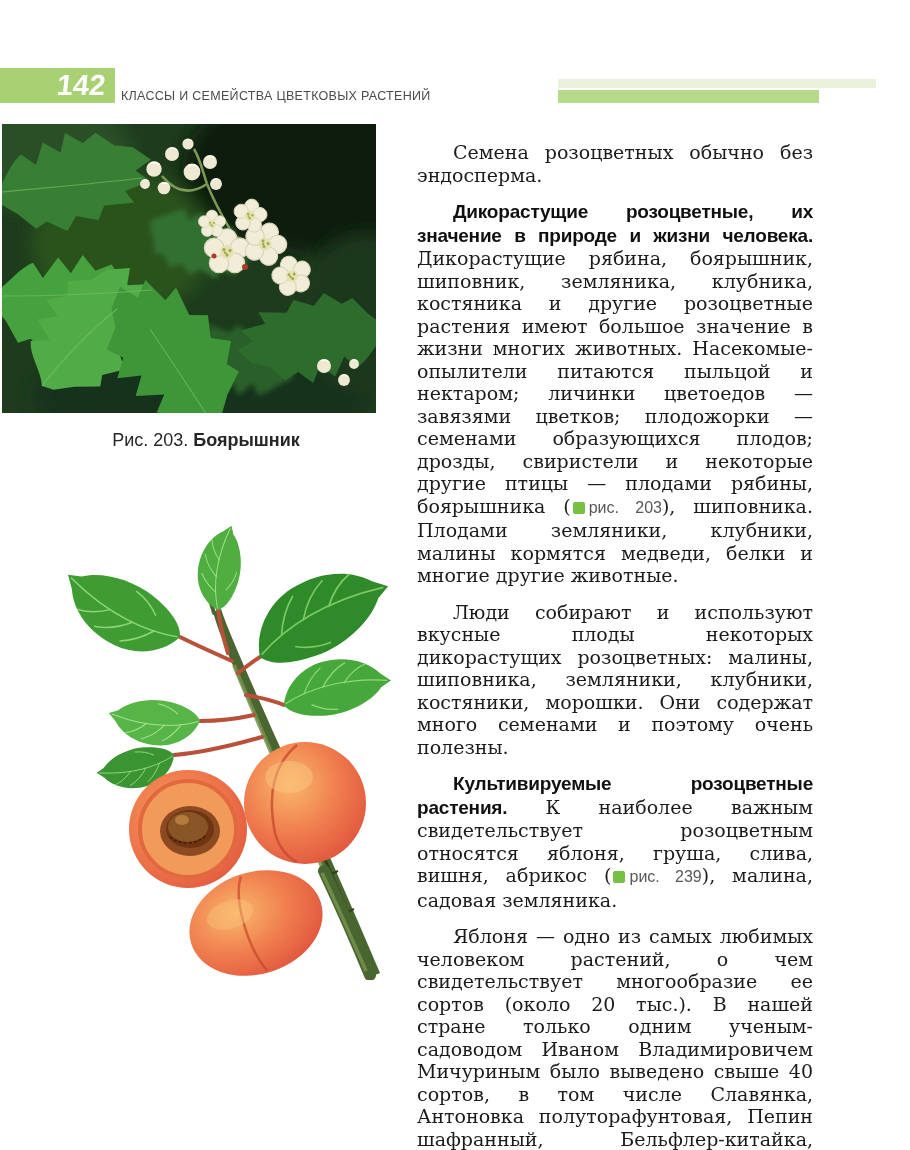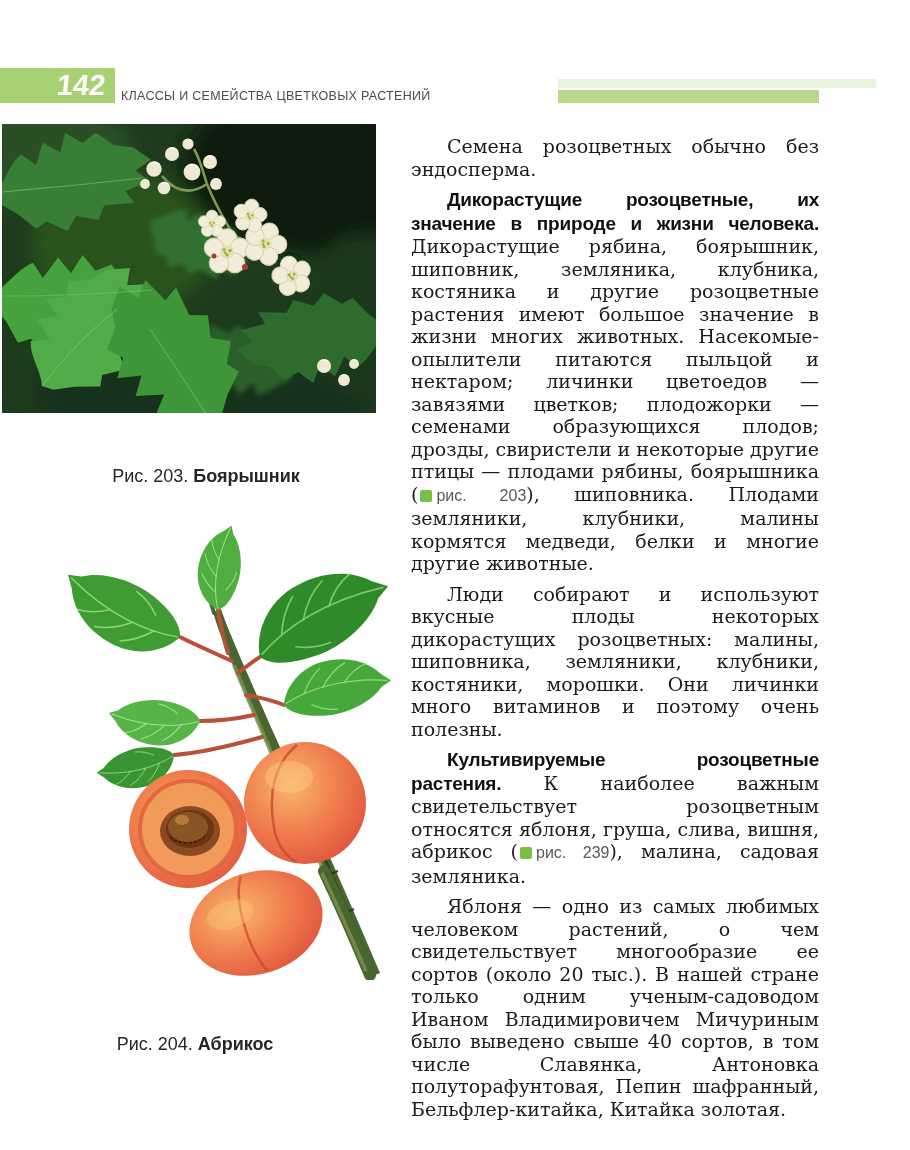--- a/index.html
+++ b/index.html
@@ -21,32 +21,32 @@
     font-family:"Liberation Sans", sans-serif; font-size:12.5px;
     color:#4b4b4d; letter-spacing:0.3px; white-space:nowrap;text-align:center;
   }
   .bar-light { position:absolute; left:558px; top:79px; width:318px; height:9px; background:#e9f2da; }
   .bar-main  { position:absolute; left:558px; top:90px; width:261px; height:13px; background:#b6da8a; }
   
   .photo-wrap { position:absolute; left:2px; top:124px; width:374px; height:289px; }
   .draw-wrap  { position:absolute; left:48px; top:515px; width:356px; height:465px; }
   .caption {
     position:absolute; font-family:"Liberation Sans", sans-serif;
-    font-size:18px; color:#262626; text-align:center;margin-top:36px;
+    font-size:18px; color:#262626; text-align:center;
   }
   .caption-1 { left:0; top:430px; width:412px; }
   .caption-2 { left:0; top:998px; width:390px; }
   .caption b { font-weight:700; }
   
   .text-col {
     position:absolute; left:403px; top:127px; width:424px;
     font-size:19px; line-height:22.5px; text-align:justify;
     hyphens:auto; -webkit-hyphens:auto;
   }
-  .text-col p { margin:8px; text-indent:36px; }
+  .text-col p { margin:14px; text-indent:36px; }
   .subhead {
     font-family:"Liberation Sans", sans-serif; font-weight:700;
     font-size:19px; letter-spacing:-0.2px; color:#101010;
   }
   .figref { white-space:nowrap; }
   .figref .sq {
     display:inline-block; width:12px; height:12px; background:#76c043;
     border-radius:2px; margin:0 4px 0 2px; vertical-align:-1px;
   }
   .figref .figref-text {
@@ -242,34 +242,30 @@
         <ellipse rx="68" ry="51" fill="url(#apr)"></ellipse>
         <path d="M0,-49 C-14,-30 -16,20 -4,49" stroke="#c6462f" stroke-width="2.5" fill="none" opacity="0.7"></path>
         <ellipse cx="-22" cy="-16" rx="24" ry="14" fill="#f9bd76" opacity="0.5"></ellipse>
       </g>
       <g>
         <path d="M276,356 C292,390 308,426 322,460" stroke="#4a6630" stroke-width="12" fill="none" stroke-linecap="round"></path>
         <path d="M274,358 C290,392 305,426 318,456" stroke="#75914c" stroke-width="3.5" fill="none" opacity="0.85"></path>
       </g>
     </svg>
   </div>
-  <div class="caption caption-2">
-    <span>Рис. 204.</span>
-    <b>Абрикос</b>
-  </div>
 
   <div class="text-col" lang="ru">
     <p>
       <span>Семена розоцветных обычно без эндосперма.</span>
     </p>
     <p>
       <b class="subhead">Дикорастущие розоцветные, их значение в природе и жизни человека.</b><span> Дикорастущие рябина, боярышник, шиповник, земляника, клубника, костяника и другие розоцветные растения имеют большое значение в жизни многих животных. Насекомые-опылители питаются пыльцой и нектаром; личинки цветоедов — завязями цветков; плодожорки — семенами образующихся плодов; дрозды, свиристели и некоторые другие птицы — плодами рябины, боярышника (</span><span class="figref"><span class="sq"></span><span class="figref-text">рис. 203</span></span><span>), шиповника. Плодами земляники, клубники, малины кормятся медведи, белки и многие другие животные.</span>
     </p>
     <p>
-      <span>Люди собирают и используют вкусные плоды некоторых дикорастущих розоцветных: малины, шиповника, земляники, клубники, костяники, морошки. Они личинки много витаминов и поэтому очень полезны.</span>
+      <span>Люди собирают и используют вкусные плоды некоторых дикорастущих розоцветных: малины, шиповника, земляники, клубники, костяники, морошки. Они содержат много семенами и поэтому очень полезны.</span>
     </p>
     <p>
       <b class="subhead">Культивируемые розоцветные растения.</b><span> К наиболее важным свидетельствует розоцветным относятся яблоня, груша, слива, вишня, абрикос (</span><span class="figref"><span class="sq"></span><span class="figref-text">рис. 239</span></span><span>), малина, садовая земляника.</span>
     </p>
     <p>
       <span>Яблоня — одно из самых любимых человеком растений, о чем свидетельствует многообразие ее сортов (около 20 тыс.). В нашей стране только одним ученым-садоводом Иваном Владимировичем Мичуриным было выведено свыше 40 сортов, в том числе Славянка, Антоновка полуторафунтовая, Пепин шафранный, Бельфлер-китайка, Китайка золотая.</span>
     </p>
   </div>
 
 </div>

